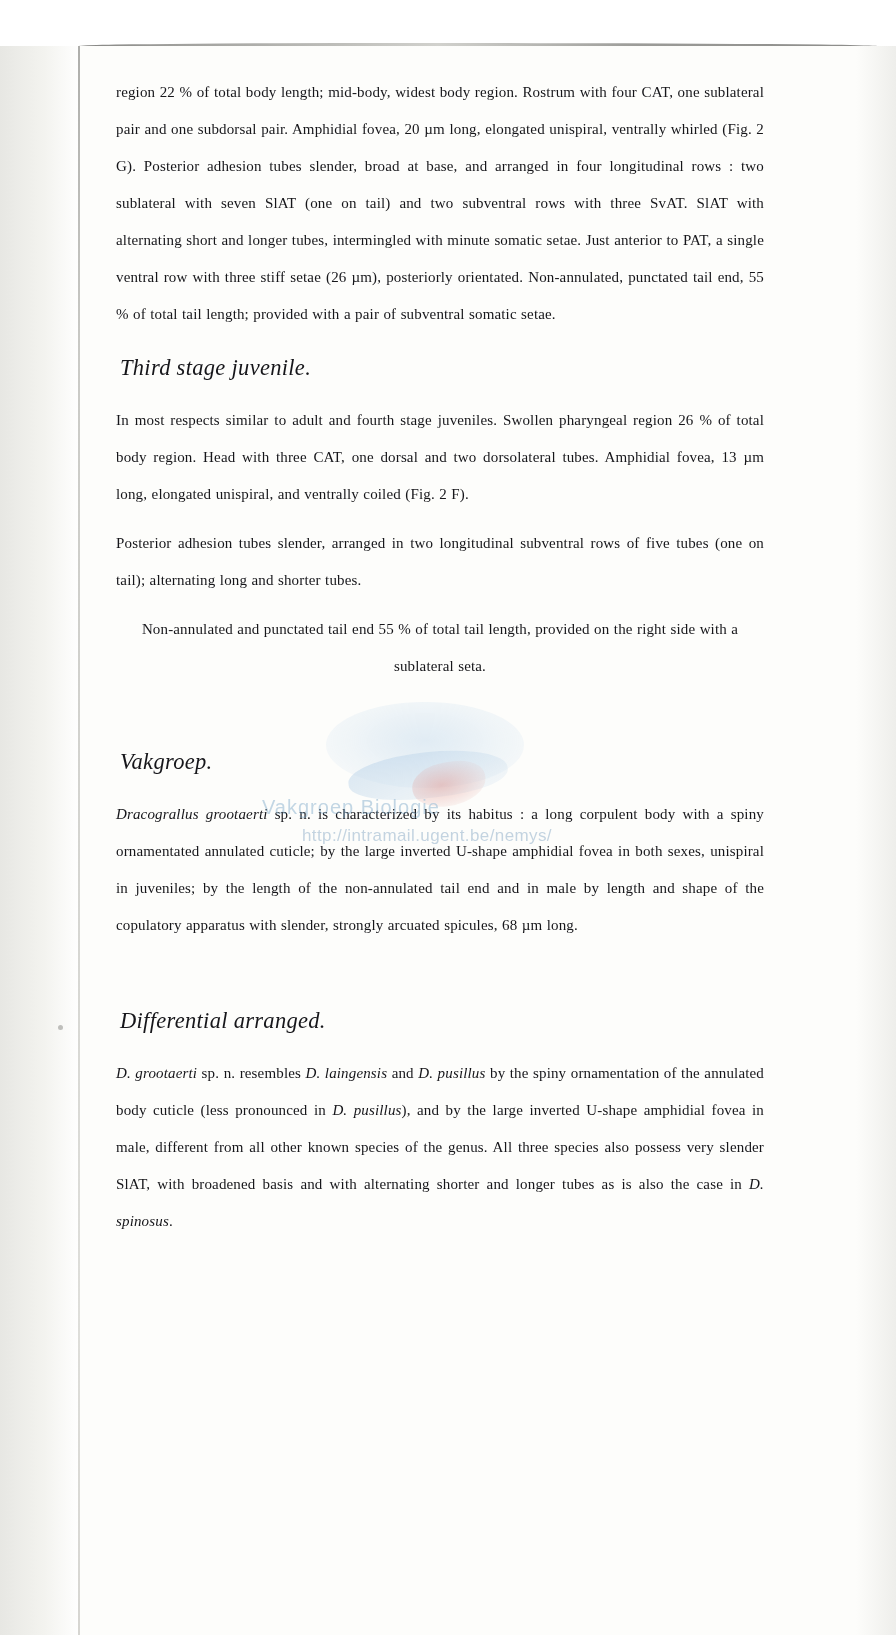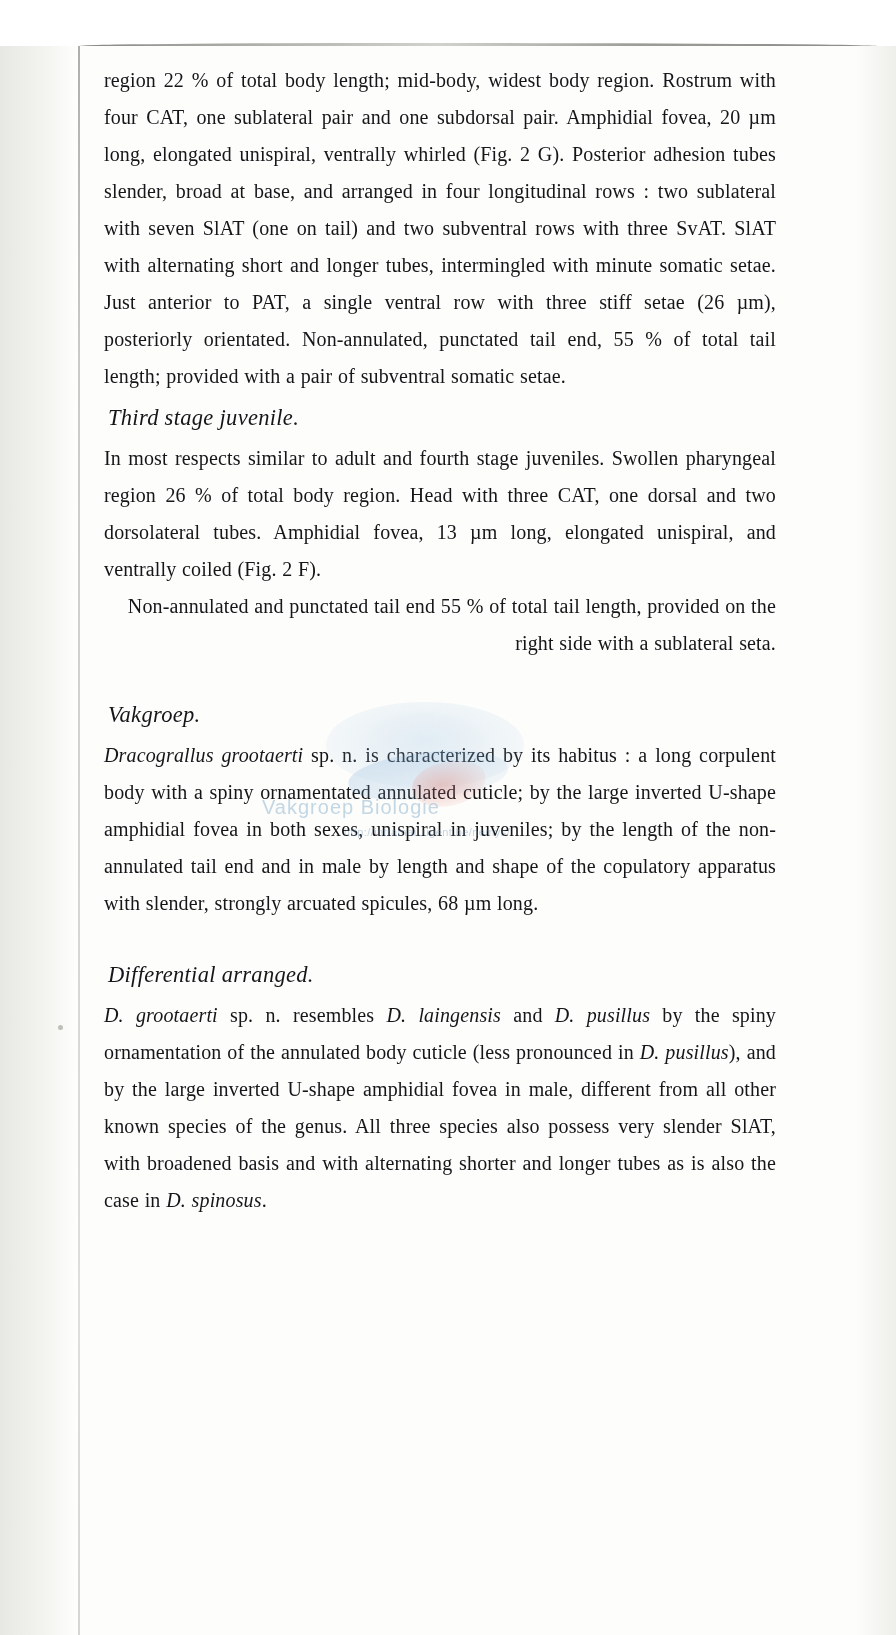--- a/index.html
+++ b/index.html
@@ -67,35 +67,35 @@
   }
 
   .text-column {
     position: absolute;
     left: 104px;
     top: 62px;
     width: 672px;
   }
 
   p.para {
-    margin: 0;
-    font-size: 20px;
+    margin: 12px;
+    font-size: 15px;
     line-height: 37px;
     text-align: justify;
     text-justify: inter-word;
     letter-spacing: 0.15px;
     word-spacing: 0.5px;
     color: #16161a;
   }
   p.para.last-loose {
-    text-align: right;
+    text-align: center;
     font-family: Liberation Serif, serif;
   }
   .heading-italic {
-    margin: 4px;
+    margin: 16px;
     font-size: 22.5px;
     line-height: 37px;
     font-style: italic;
     color: #16161a;
     letter-spacing: 0.3px;
   }
   .gap-block { height: 30px; }
 
   .ital { font-style: italic; }
 
@@ -148,21 +148,21 @@
     letter-spacing: 1px;
     color: rgba(96,150,190,0.75);
     font-family: "Liberation Sans", sans-serif;
   }
   .wm-url {
     position: absolute;
     left: 0;
     top: 126px;
     width: 330px;
     text-align: center;
-    font-size: 11px;
+    font-size: 17px;
     letter-spacing: 0.4px;
     color: rgba(110,150,185,0.8);
     font-family: "Liberation Sans", sans-serif;
   }
 
   
   .margin-speck {
     position: absolute;
     left: 58px;
     top: 1025px;
@@ -183,20 +183,21 @@
 
   <div class="text-column">
 
     <p class="para">region 22 % of total body length; mid-body, widest body region. Rostrum with four CAT, one sublateral pair and one subdorsal pair. Amphidial fovea, 20 µm long, elongated unispiral, ventrally whirled (Fig. 2 G). Posterior adhesion tubes slender, broad at base, and arranged in four longitudinal rows : two sublateral with seven SlAT (one on tail) and two subventral rows with three SvAT. SlAT with alternating short and longer tubes, intermingled with minute somatic setae. Just anterior to PAT, a single ventral row with three stiff setae (26 µm), posteriorly orientated. Non-annulated, punctated tail end, 55 % of total tail length; provided with a pair of subventral somatic setae.</p>
 
     <div class="heading-italic">Third stage juvenile.</div>
 
     <p class="para">In most respects similar to adult and fourth stage juveniles. Swollen pharyngeal region 26 % of total body region. Head with three CAT, one dorsal and two dorsolateral tubes. Amphidial fovea, 13 µm long, elongated unispiral, and ventrally coiled (Fig. 2 F).</p>
 
 
+    <p class="para">Posterior adhesion tubes slender, arranged in two longitudinal subventral rows of five tubes (one on tail); alternating long and shorter tubes.</p>
 
     <p class="para last-loose">Non-annulated and punctated tail end 55 % of total tail length, provided on the right side with a sublateral seta.</p>
 
     <div class="gap-block"></div>
 
     <div class="heading-italic">Vakgroep.</div>
 
     <p class="para"><span class="ital">Dracograllus grootaerti</span><span> sp. n. is characterized by its habitus : a long corpulent body with a spiny ornamentated annulated cuticle; by the large inverted U-shape amphidial fovea in both sexes, unispiral in juveniles; by the length of the non-annulated tail end and in male by length and shape of the copulatory apparatus with slender, strongly arcuated spicules, 68 µm long.</span></p>
 
     <div class="gap-block"></div>

